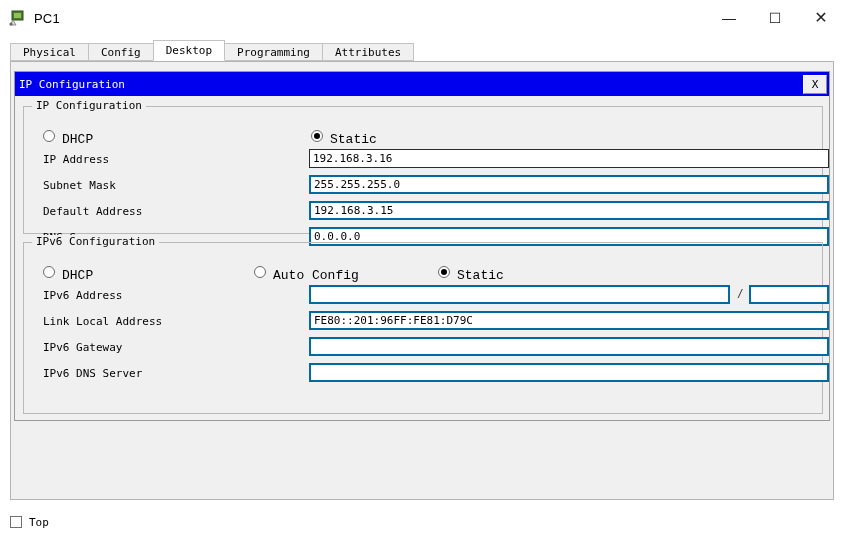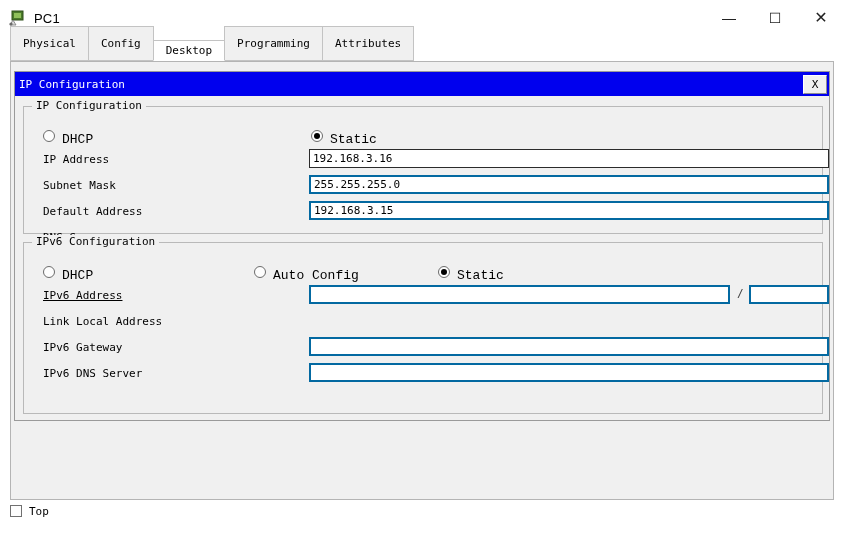--- a/index.html
+++ b/index.html
@@ -57,21 +57,21 @@
 
   
   .tabstrip {
     position: absolute;
     left: 10px; top: 41px;
     width: 824px; height: 20px;
     display: flex;
     align-items: flex-end;
   }
   .tab {
-    height: 35px;
+    height: 18px;
     padding: 0 12px;
     display: flex;
     align-items: center;
     justify-content: center;
     font-family: "DejaVu Sans Mono", monospace;
     font-size: 11px;
     background: #f0f0f0;
     border: 1px solid #c3c3c3;
     border-bottom: 1px solid #c3c3c3;
     color: #000;
@@ -220,21 +220,21 @@
     color: #3a3a3a;
   }
 
   
   .bottombar {
     position: absolute;
     left: 0; top: 505px;
     width: 735px; height: 34px;
     background: #ffffff;
     display: flex;
-    align-items: flex-start;
+    align-items: center;
   }
   .chk {
     width: 12px; height: 12px;
     border: 1px solid #707070;
     background: #fdfdfd;
     box-sizing: border-box;
     margin-left: 10px;
     flex: none;
   }
   .chk-label {
@@ -304,44 +304,46 @@
       <span class="field-label" style="left:19px; top:46px;">IP Address</span>
       <input class="txtfield focused" style="left: 285px; top: 42px; width: 520px;" value="192.168.3.16">
 
       <span class="field-label" style="left:19px; top:72px;">Subnet Mask</span>
       <input class="txtfield" style="left: 285px; top: 68px; width: 520px;" value="255.255.255.0">
 
       <span class="field-label" style="left:19px; top:98px;">Default Address</span>
       <input class="txtfield" style="left: 285px; top: 94px; width: 520px;" value="192.168.3.15">
 
       <span class="field-label" style="left:19px; top:124px;">DNS Server</span>
+      <input class="txtfield" style="left: 285px; top: 120px; width: 520px;" value="0.0.0.0">
     </div>
 
     <div class="groupbox" id="gb-ipv6">
       <span class="group-legend">IPv6 Configuration</span>
 
       <div class="radio-wrap" style="left:19px; top:17px;">
         <span class="radio"></span>
         <span class="radio-label">DHCP</span>
       </div>
       <div class="radio-wrap" style="left:230px; top:17px;text-align:right;">
         <span class="radio"></span>
         <span class="radio-label">Auto Config</span>
       </div>
       <div class="radio-wrap" style="left:414px; top:17px;">
         <span class="radio on"></span>
         <span class="radio-label">Static</span>
       </div>
 
-      <span class="field-label" style="left:19px; top:46px;text-decoration:underline;">IPv6 Address</span>
+      <span class="field-label" style="left:19px; top:46px;">IPv6 Address</span>
       <input class="txtfield" style="left: 285px; top: 42px; width: 421px;" value="">
       <span class="slash" style="left:713px; top:44px;">/</span>
       <input class="txtfield" style="left: 725px; top: 42px; width: 80px;" value="">
 
       <span class="field-label" style="left:19px; top:72px;">Link Local Address</span>
+      <input class="txtfield" style="left: 285px; top: 68px; width: 520px;" value="FE80::201:96FF:FE81:D79C">
 
       <span class="field-label" style="left:19px; top:98px;">IPv6 Gateway</span>
       <input class="txtfield" style="left: 285px; top: 94px; width: 520px;" value="">
 
       <span class="field-label" style="left:19px; top:124px;">IPv6 DNS Server</span>
       <input class="txtfield" style="left: 285px; top: 120px; width: 520px;" value="">
     </div>
 
   </div>
 </div>

